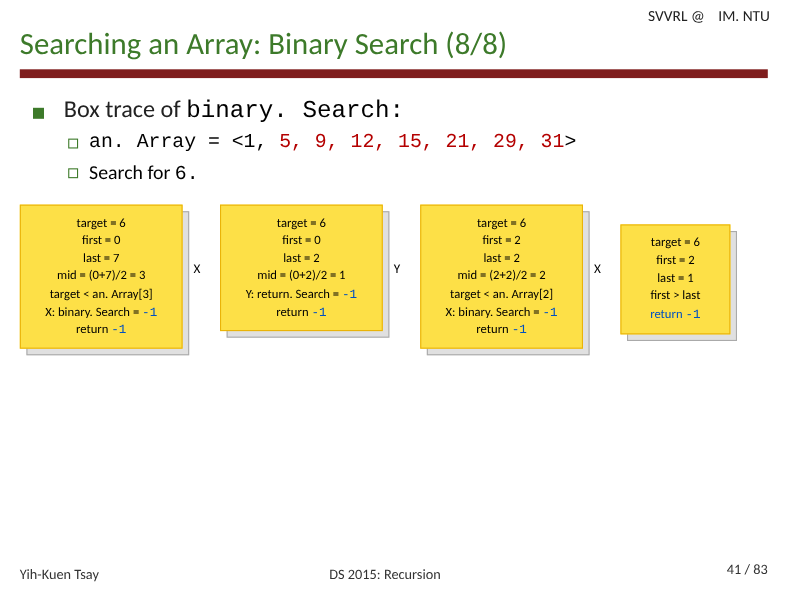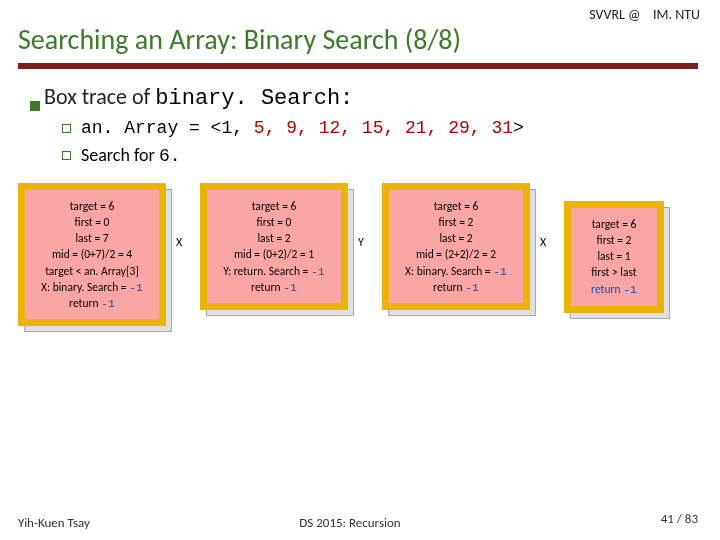--- a/index.html
+++ b/index.html
@@ -1,32 +1,32 @@
 <!DOCTYPE html>
 <html><head>
 <meta charset="utf-8">
 <style>
   * { box-sizing: border-box; margin: 0; padding: 0; }
   html, body { width: 720px; height: 540px; font-family: Calibri, Arial, sans-serif; background: #fff; }
   .slide { width: 716px; height: 540px; position: relative; padding: 10px 18px 0 18px; }
   .topright { position: absolute; top: 6px; right: 16px; font-size: 14px; color: #222; }
-  .title { color: #3d7a2a; font-size: 28px; font-weight: 400; padding-bottom: 6px; border-bottom: 6px solid #7f1d1d; margin-bottom: 14px; margin-top: 12px; }
-  .bullet1 { display: flex; align-items: flex-end; gap: 4px; margin-left: 12px; margin-bottom: 6px; }
+  .title { color: #3d7a2a; font-size: 28px; font-weight: 400; padding-bottom: 6px; border-bottom: 8px solid #7f1d1d; margin-bottom: 14px; margin-top: 12px; }
+  .bullet1 { display: flex; align-items: center; gap: 18px; margin-left: 12px; margin-bottom: 6px; }
   .sq { width: 10px; height: 10px; background: #3d7a2a; margin-top: 8px; flex-shrink: 0; }
   .bullet1-text { font-size: 22px; color: #222; }
   .mono { font-family: "Courier New", monospace; color: #000; }
   .bullet2 { display: flex; align-items: flex-start; gap: 10px; margin-left: 44px; margin-bottom: 4px; }
   .hsq { width: 9px; height: 9px; border: 1.5px solid #3d7a2a; margin-top: 7px; flex-shrink: 0; }
   .bullet2-text { font-size: 18px; color: #000; font-family: "Courier New", monospace; line-height: 1.3; }
   .bullet2-text .plain { font-family: Calibri, Arial, sans-serif; margin-top: 28px; }
   .arr-red { color: #b40000; text-align: right; }
   .trace-area { position: relative; margin-top: 14px; height: 260px; }
   .boxwrap { position: absolute; }
   .shadow { position: absolute; top: 6px; left: 6px; width: 100%; height: 100%; background: #e0e0e0; border: 1px solid #aaa; }
-  .box { position: relative; width: 148px; background: #fca5a5; border: 7px solid #eab308; padding: 7px 6px 6px 6px; font-size: 11.5px; text-align: center; line-height: 1.15; }
+  .box { position: relative; width: 148px; background: #fde047; border: 1px solid #eab308; padding: 7px 6px 6px 6px; font-size: 11.5px; text-align: center; line-height: 1.15; }
   .box div { margin: 3px 0; }
   .box.small { width: 100px; padding: 7px 4px; }
   .connector { position: absolute; font-size: 12px; color: #000; }
   .courier { font-family: "Courier New", monospace; }
   .blue { color: #0050c0; }
   .footer-left { position: absolute; left: 18px; bottom: 10px; font-size: 13px; color: #333; text-align: right; }
   .footer-center { position: absolute; left: 0; right: 16px; bottom: 10px; text-align: center; font-size: 13px; color: #333; }
   .footer-right { position: absolute; right: 18px; bottom: 14px; font-size: 13px; color: #333; }
 </style>
 </head>
@@ -63,21 +63,21 @@
   </div>
 
   <div class="trace-area">
 
     <div class="boxwrap" style="left:0px; top:0px;">
       <div class="shadow"></div>
       <div class="box">
         <div>target = 6</div>
         <div>first = 0</div>
         <div>last = 7</div>
-        <div>mid = (0+7)/2 = 4</div>
+        <div>mid = (0+7)/2 = 3</div>
         <div>target &lt; an. Array[3]</div>
         <div><span>X: binary. Search = </span><span class="courier blue">-1</span></div>
         <div><span>return </span><span class="courier blue">-1</span></div>
       </div>
     </div>
 
     <div class="connector" style="left:158px; top:52px;">X</div>
 
     <div class="boxwrap" style="left:182px; top:0px;">
       <div class="shadow"></div>
@@ -93,20 +93,21 @@
 
     <div class="connector" style="left:340px; top:52px;">Y</div>
 
     <div class="boxwrap" style="left:364px; top:0px;">
       <div class="shadow"></div>
       <div class="box">
         <div>target = 6</div>
         <div>first = 2</div>
         <div>last = 2</div>
         <div>mid = (2+2)/2 = 2</div>
+        <div>target &lt; an. Array[2]</div>
         <div><span>X: binary. Search = </span><span class="courier blue">-1</span></div>
         <div><span>return </span><span class="courier blue">-1</span></div>
       </div>
     </div>
 
     <div class="connector" style="left:522px; top:52px;">X</div>
 
     <div class="boxwrap" style="left:546px; top:18px;">
       <div class="shadow" style="width:100px;"></div>
       <div class="box small">

